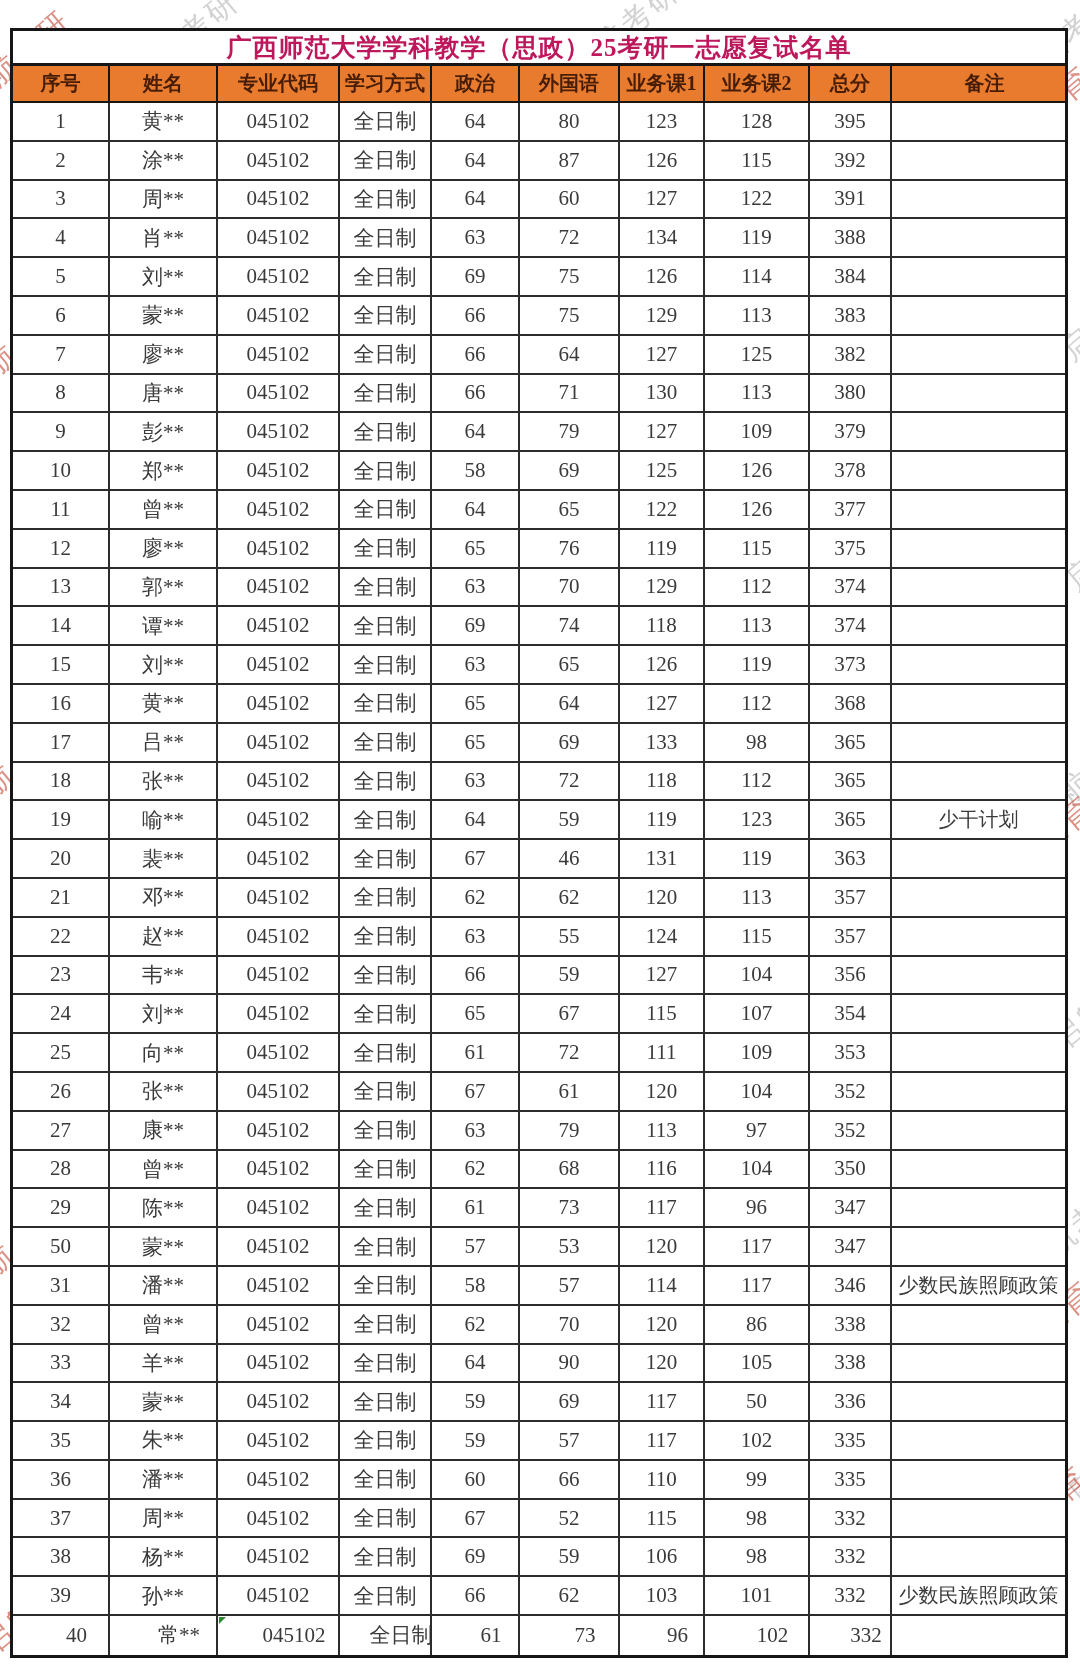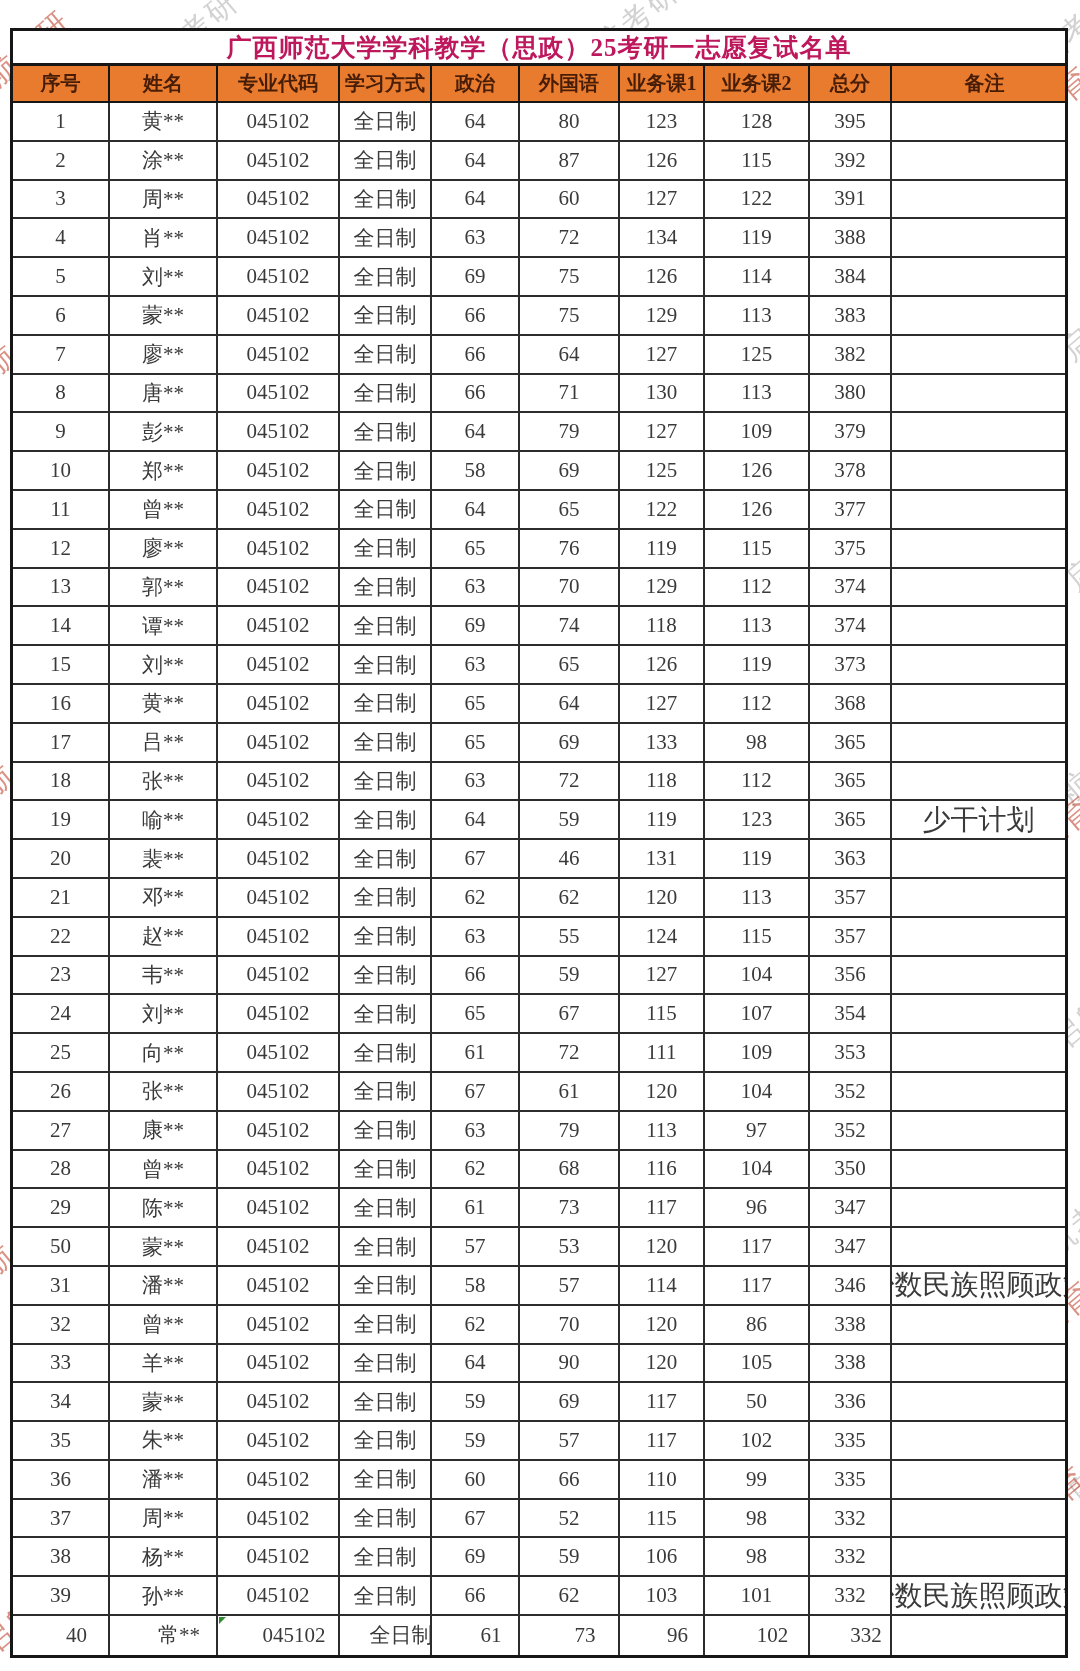--- a/index.html
+++ b/index.html
@@ -46,21 +46,21 @@
     border-right:2px solid #2c2c2c;
     border-bottom:2px solid #2c2c2c;
   }
   .body-row .cell:last-child { border-right:none; }
   .body-row:last-child .cell { border-bottom:none;padding-left:32px; }
   .cell {
     display:flex; align-items:center; justify-content:center;
     overflow:hidden; white-space:nowrap;
     position:relative;
   }
-  .cell.remark { font-size:28px; letter-spacing:0; }
+  .cell.remark { font-size:20px; letter-spacing:0; }
   .cell.flag::before {
     content:"";
     position:absolute; left:1px; top:1px;
     width:0; height:0;
     border-top:7px solid #2e8b32;
     border-right:7px solid transparent;
   }
   .wm-layer { position:absolute; left:0; top:0; width:1080px; height:1671px; pointer-events:none; }
   .wm {
     position:absolute;

